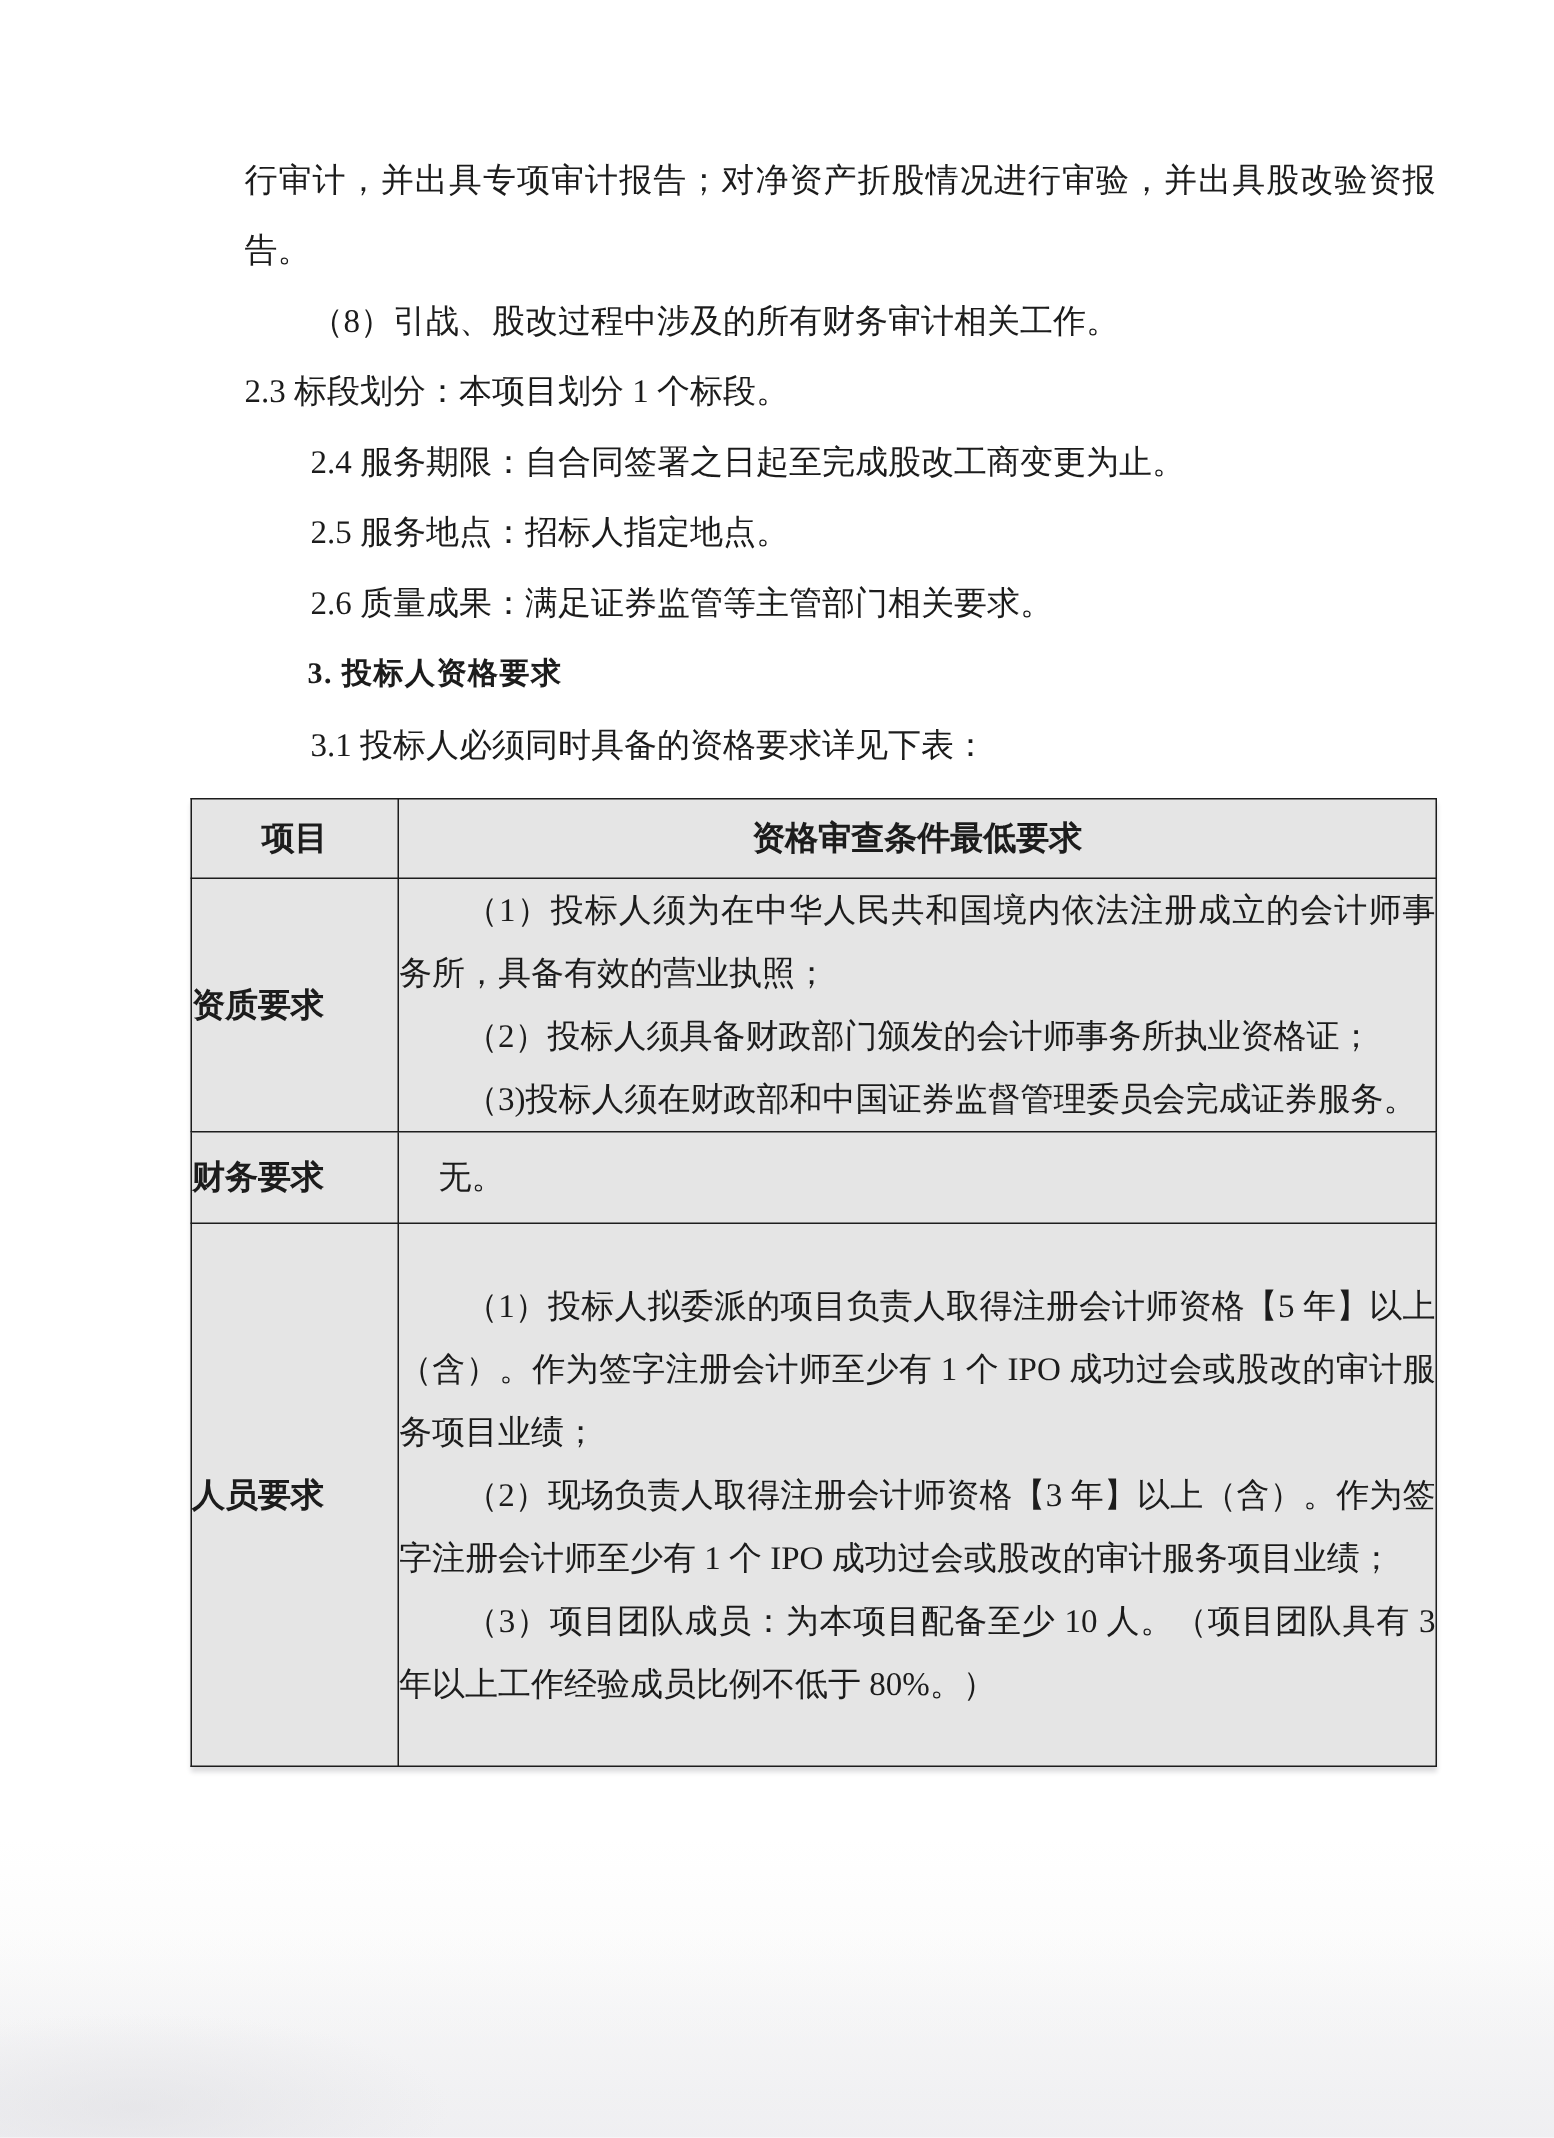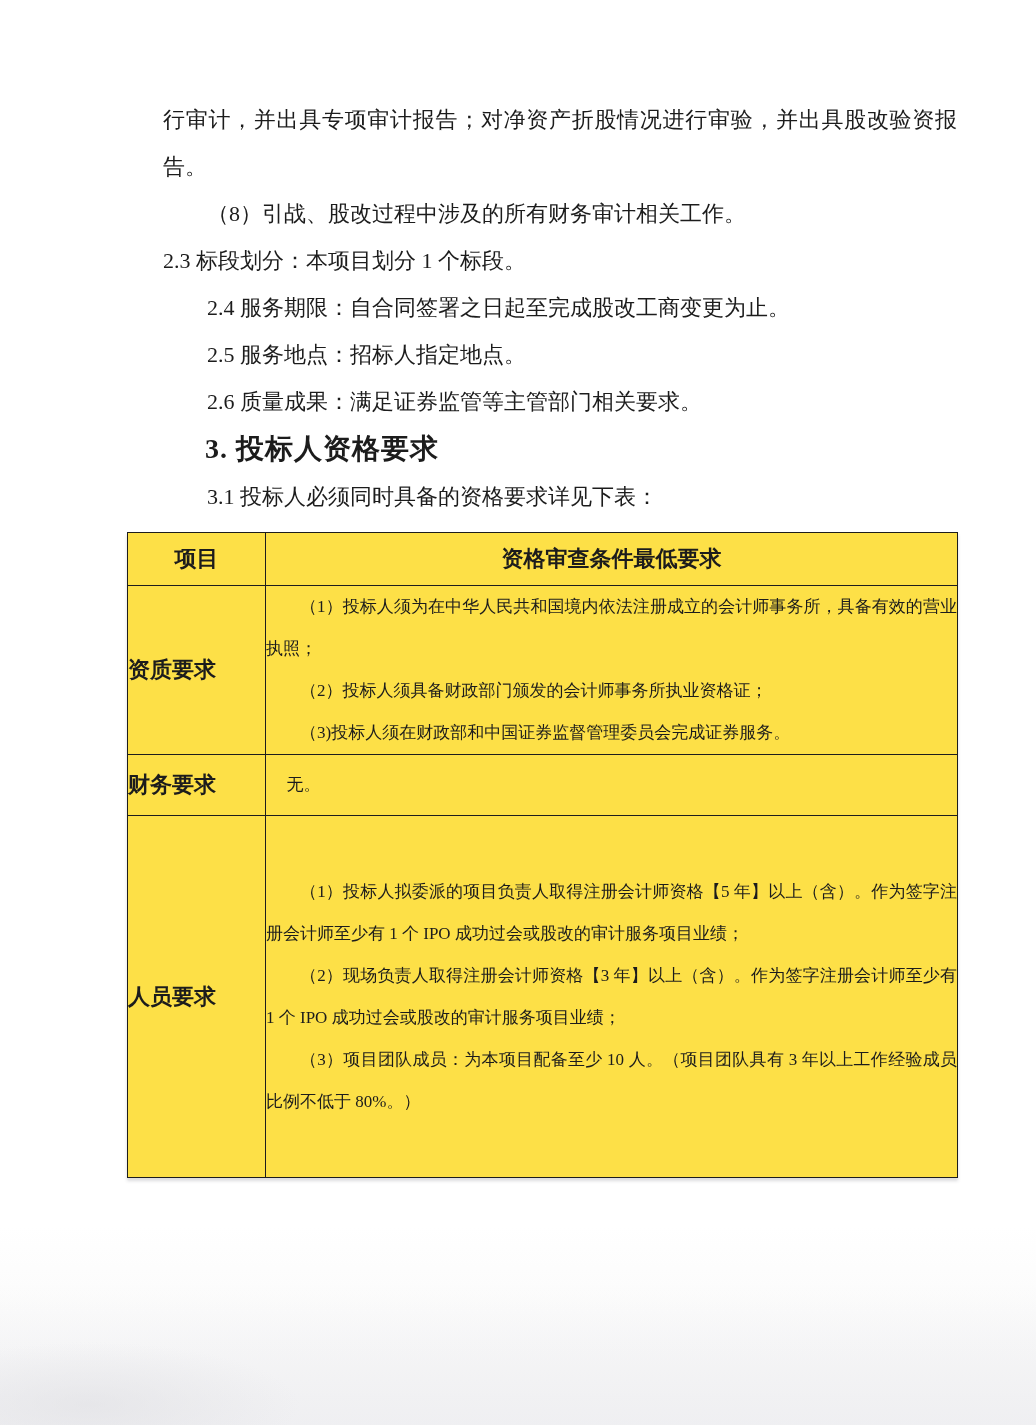--- a/index.html
+++ b/index.html
@@ -27,34 +27,34 @@
     width: 794px;
     font-size: 22px;
     line-height: 47px;
     text-align: justify;
   }
   .para { margin: 0; }
   .para.indent { text-indent: 2em; }
   .para.no-indent { text-indent: 0; }
   .section-heading {
     margin: 0 0 0 42px;
-    font-size: 28px;
+    font-size: 20px;
     font-weight: bold;
     line-height: 48px;
     letter-spacing: 1px;
   }
   .table-intro {
     margin: 0;
   }
   table.qual-table {
     margin-top: 12px;
     border-collapse: collapse;
     width: 830px;
     table-layout: fixed;
-    background: #fde047;
+    background: #e5e5e5;
     box-shadow: 0 3px 3px rgba(60,60,70,0.18);
   }
   table.qual-table col.c1 { width: 138px; }
   table.qual-table col.c2 { width: 692px; }
   table.qual-table th,
   table.qual-table td {
     border: 1.5px solid #1d1d1d;
     padding: 0;
     vertical-align: middle;
     box-sizing: border-box;
@@ -72,21 +72,21 @@
   .label-cell {
     font-size: 22px;
     font-weight: bold;
     text-align: left;
   }
   .content-cell {
     padding: 4px 14px 4px 25px;
   }
   .content-cell p {
     margin: 0;
-    font-size: 17px;
+    font-size: 22px;
     line-height: 42px;
     text-align: justify;
     text-indent: 2em;
   }
   .content-cell p.indent-1 { text-indent: 1.2em; }
   .page-bottom-shade {
     position: absolute;
     left: 0;
     bottom: 0;
     width: 1036px;

